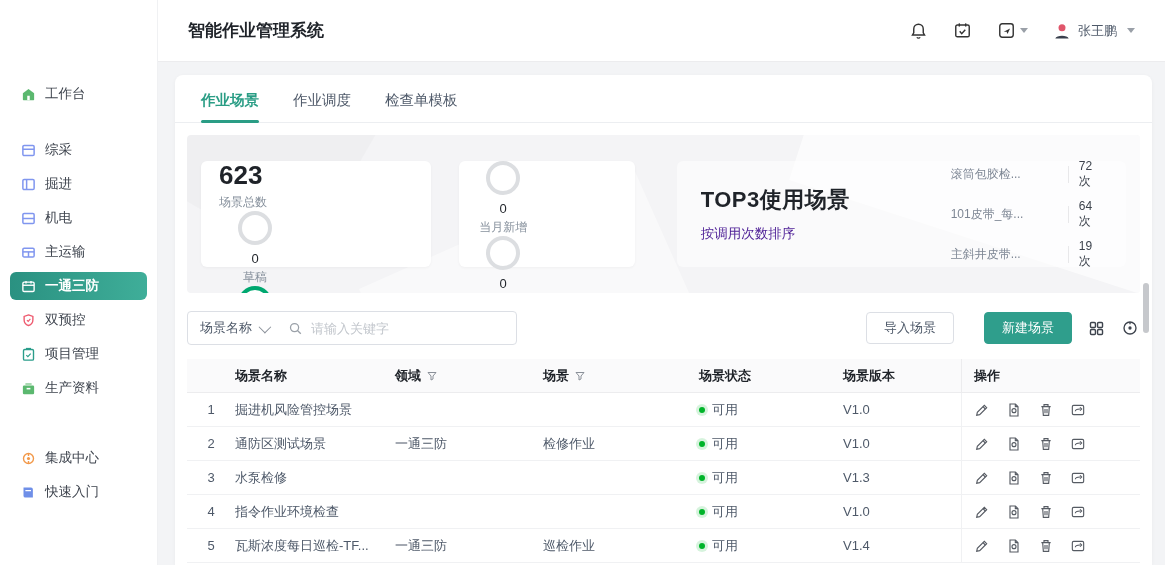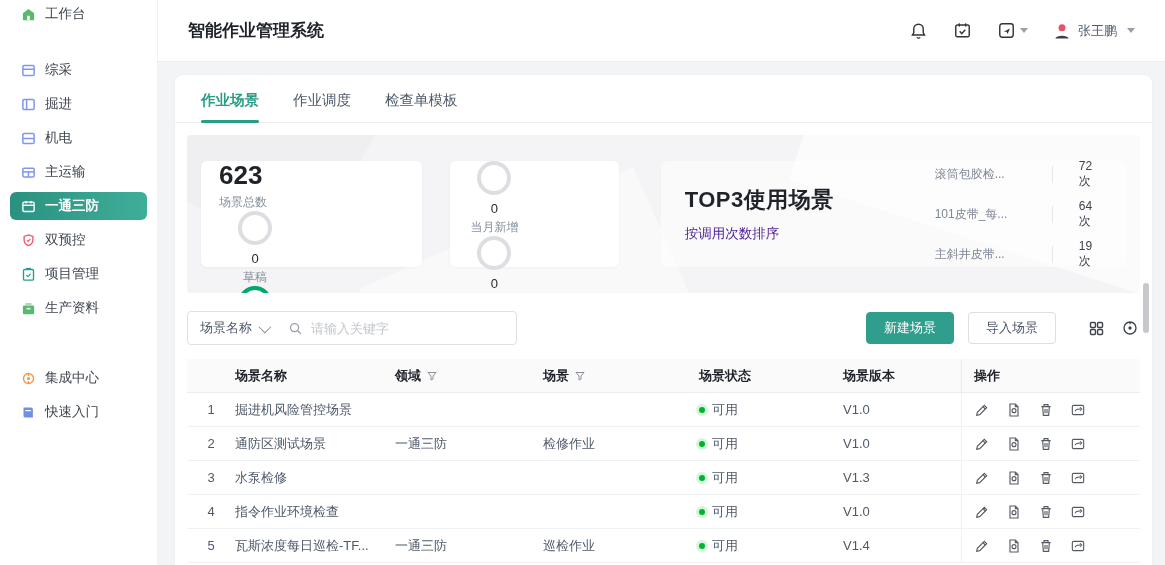--- a/index.html
+++ b/index.html
@@ -1,21 +1,21 @@
 <!DOCTYPE html>
 <html><head>
 <meta charset="utf-8">
 <style>
   * { margin:0; padding:0; box-sizing:border-box; }
   html,body { width:1165px; height:565px; overflow:hidden; background:#fff;
     font-family:"Liberation Sans","DejaVu Sans",sans-serif; color:#1f2329; }
 
   
   .sidebar { position:absolute; left:0; top:0; width:158px; height:565px;
-    background:#fff; border-right:1px solid #f0f1f3; z-index:5; }
+    background:#fff; border-right:1px solid #f0f1f3; padding-top:80px; z-index:5; }
   .side-item { display:flex; align-items:center; gap:9px; height:28px; margin:0 10px 6px;
     padding:0 10px; border-radius:6px; font-size:13.5px; color:#3d434d; cursor:pointer; }
   .side-item .sicon { width:16px; height:16px; flex:0 0 16px; display:flex; align-items:center; justify-content:center; }
   .side-item.active { background:linear-gradient(90deg,#2a9181,#3fae99); color:#fff; font-weight:600; }
   .side-gap-sm { height:22px; } .side-gap-lg { height:36px; }
 
   
   .main { position:absolute; left:158px; top:0; right:0; bottom:0; }
   .topbar { height:62px; background:#fff; border-bottom:1px solid #ececee;
     display:flex; align-items:center; padding:0 30px; }
@@ -58,21 +58,21 @@
   .ring.green { border-color:#00a870; }
   .ring-item .val { font-size:13px; color:#1f2329; margin-top:6px; }
   .ring-item .lbl { font-size:12px; color:#86909c; margin-top:3px; }
   .top3 { flex:1; margin-left:42px; background:rgba(255,255,255,.55); border-radius:6px;
     height:106px; display:flex; align-items:center; padding:0 24px; }
   .top3-left { width:250px; }
   .top3-title { font-size:22px; font-weight:800; letter-spacing:.5px; }
   .top3-sub { font-size:13.5px; color:#4c1d95; margin-top:10px; }
   .top3-list { flex:1; display:flex; flex-direction:column; gap:9px; }
   .top3-row { display:flex; align-items:center; font-size:12px; }
-  .top3-name { width:128px; color:#7d8694; white-space:nowrap; overflow:hidden; border-right:1px solid #e8e8ea; margin-right:26px; padding-right:6px; }
+  .top3-name { width:128px; color:#7d8694; white-space:nowrap; overflow:hidden; border-right:1px solid #e8e8ea; margin-right:10px; padding-right:6px; }
   .top3-count { color:#3d434d; }
 
   
   .toolbar { margin:18px 12px 0; display:flex; align-items:center; }
   .search-group { width:330px; height:34px; border:1px solid #dcdfe5; border-radius:4px;
     display:flex; align-items:center; padding:0 12px; background:#fff; }
   .search-field { font-size:13px; color:#4e5969; cursor:pointer; display:flex; align-items:center; gap:7px; }
   .chev { width:9px; height:9px; border-right:1.5px solid #8a9099; border-bottom:1.5px solid #8a9099;
     transform:rotate(45deg) translateY(-2px); }
   .search-ic { margin:0 8px 0 20px; display:flex; }
@@ -333,22 +333,22 @@
           </div>
           <span class="search-ic">
             <svg width="15" height="15" viewBox="0 0 24 24" fill="none" stroke="#9aa0a8" stroke-width="2">
                 <circle cx="10.5" cy="10.5" r="6.5"></circle>
                 <line x1="15.5" y1="15.5" x2="20.5" y2="20.5"></line>
               </svg>
           </span>
           <input class="search-input" placeholder="请输入关键字" style="">
         </div>
         <div class="toolbar-right">
+          <button class="btn outline">导入场景</button>
           <button class="btn primary">新建场景</button>
-          <button class="btn outline">导入场景</button>
           <div class="tool-ic">
             <svg width="17" height="17" viewBox="0 0 24 24" fill="none" stroke="#3d434d" stroke-width="2">
                 <rect x="3.5" y="3.5" width="7" height="7" rx="1.5"></rect>
                 <rect x="13.5" y="3.5" width="7" height="7" rx="1.5"></rect>
                 <rect x="3.5" y="13.5" width="7" height="7" rx="1.5"></rect>
                 <rect x="13.5" y="13.5" width="7" height="7" rx="1.5"></rect>
               </svg>
           </div>
           <div class="tool-ic">
             <svg width="18" height="18" viewBox="0 0 24 24" fill="none" stroke="#3d434d" stroke-width="1.8">

